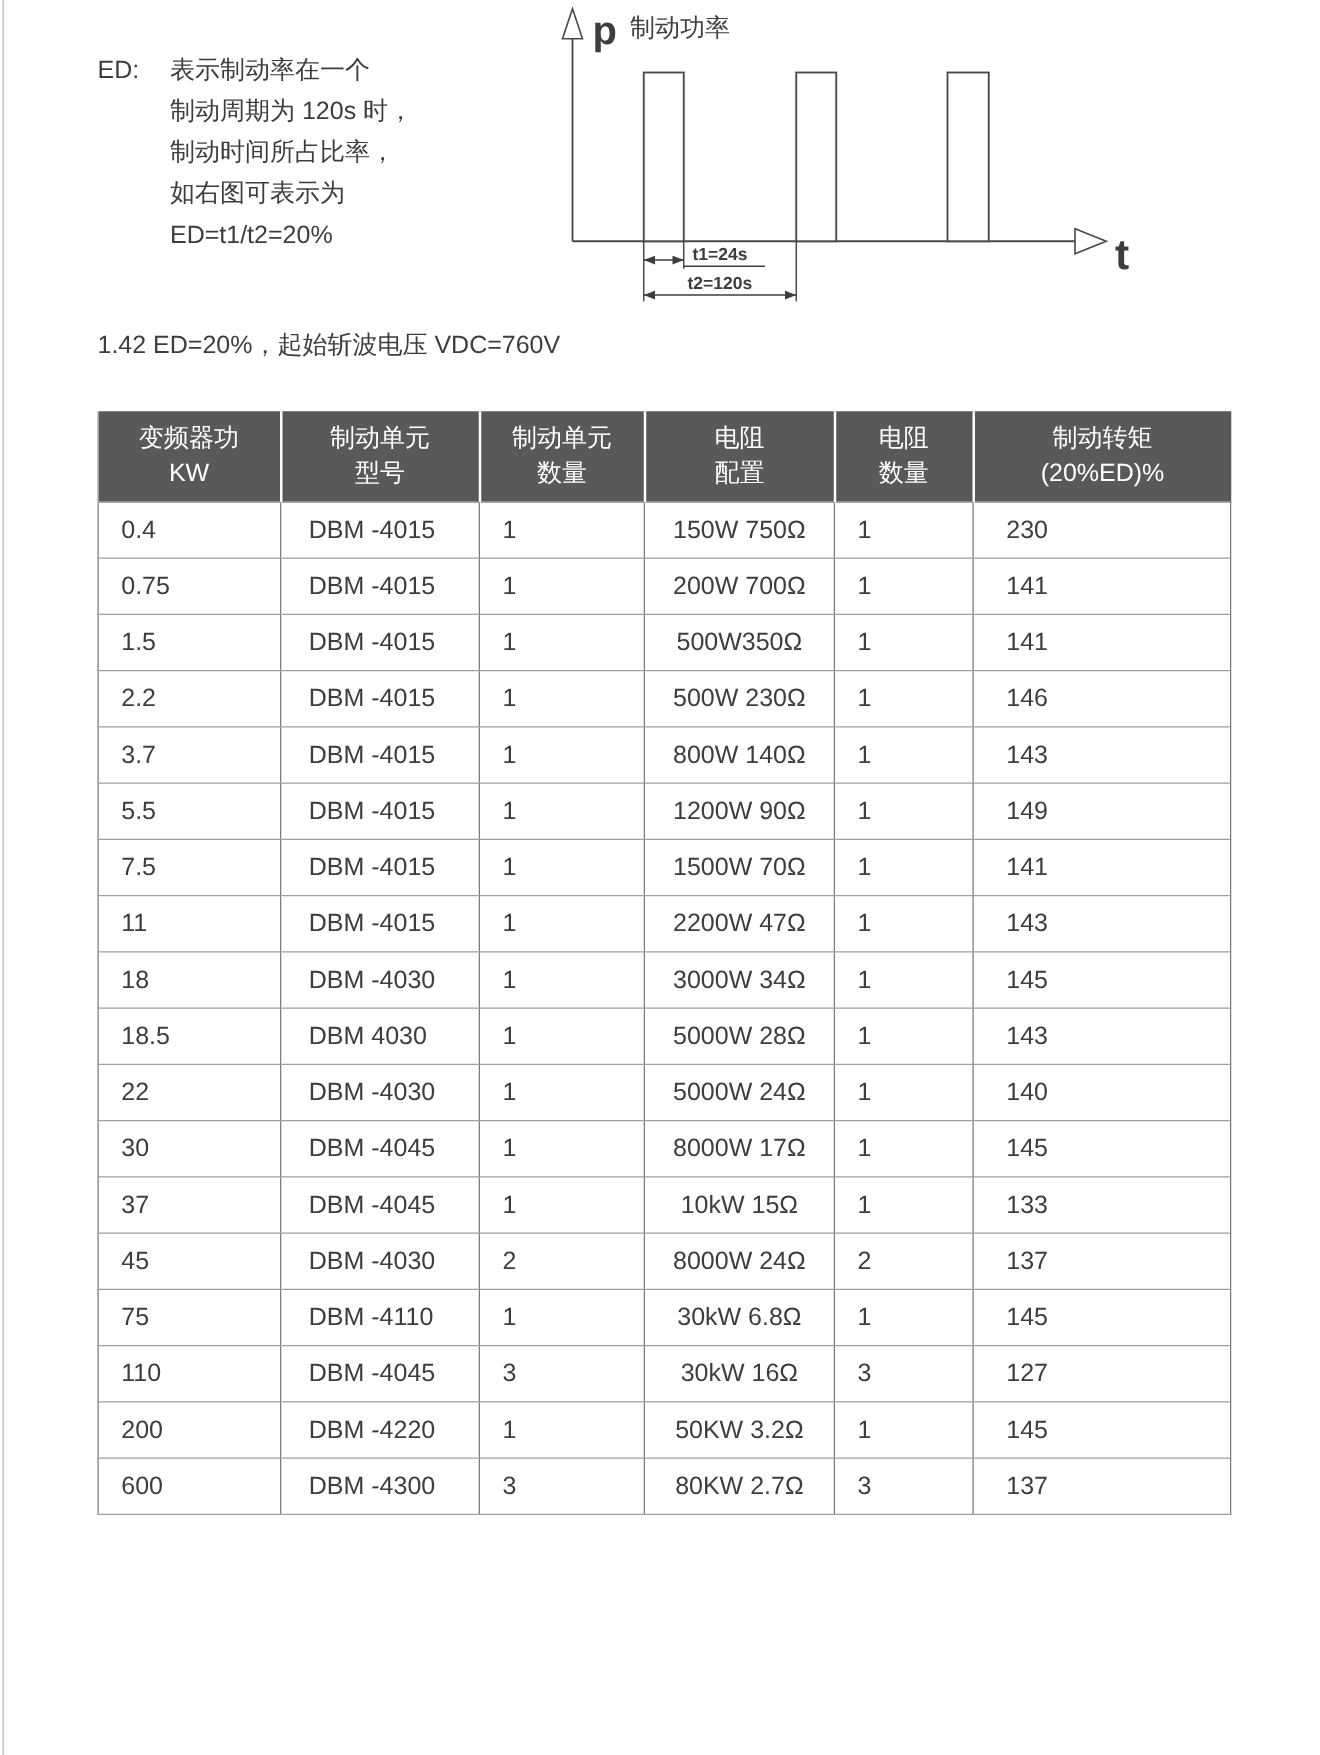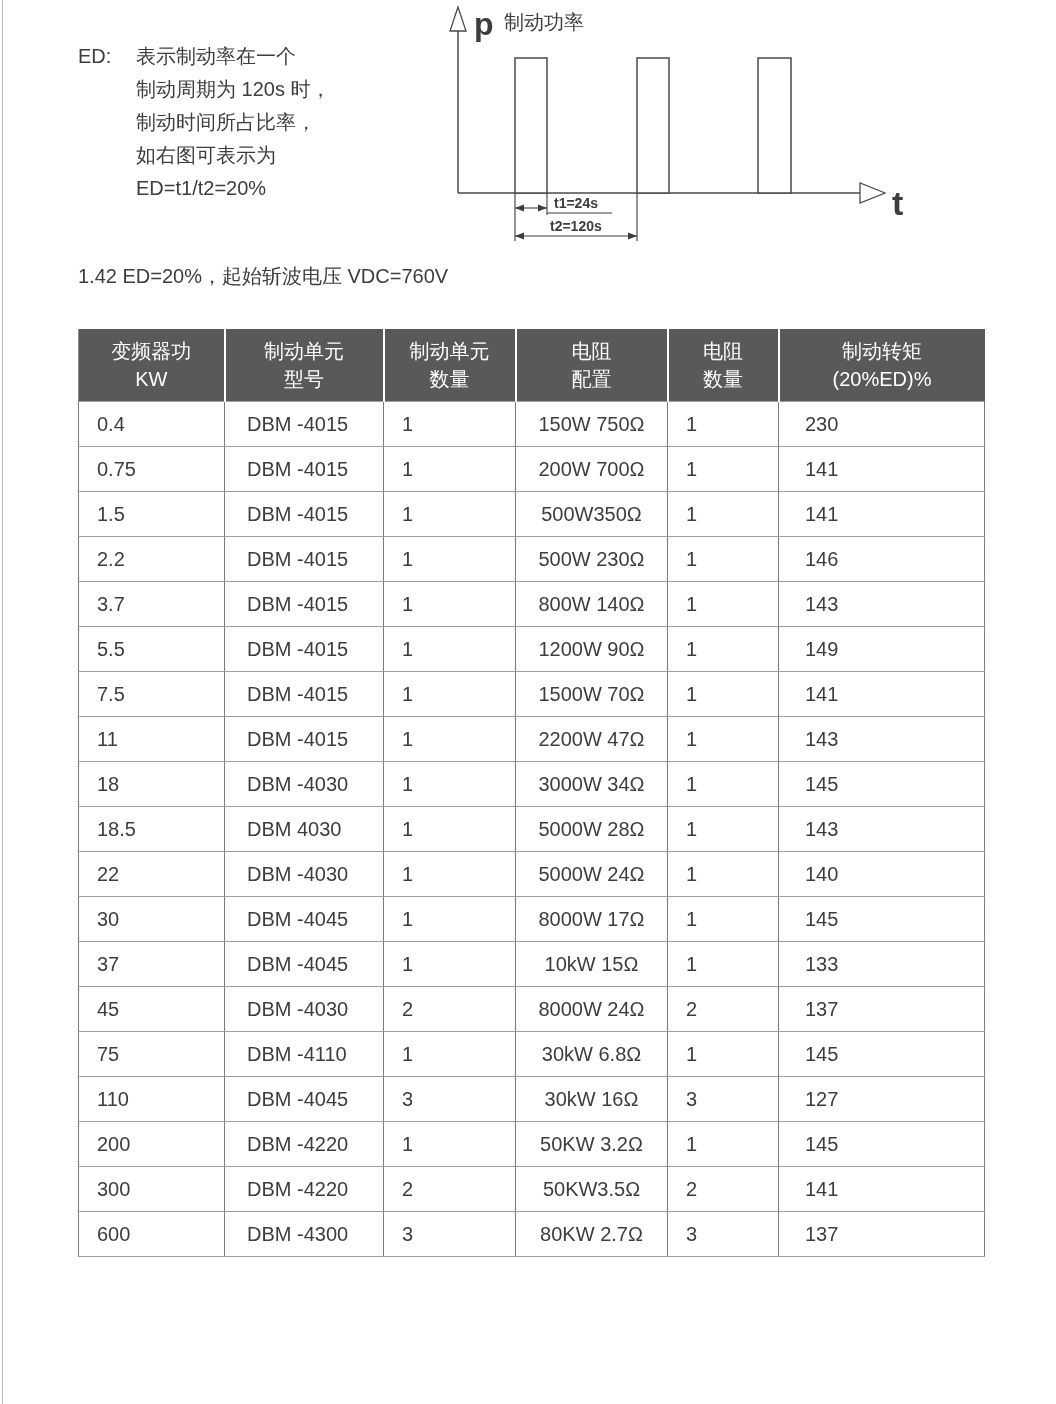--- a/index.html
+++ b/index.html
@@ -294,28 +294,20 @@
       </tr>
       <tr>
         <td class="col0">200</td>
         <td class="col1">DBM -4220</td>
         <td class="col2">1</td>
         <td class="col3">50KW 3.2Ω</td>
         <td class="col4">1</td>
         <td class="col5">145</td>
       </tr>
       <tr>
-        <td class="col0">300</td>
-        <td class="col1">DBM -4220</td>
-        <td class="col2">2</td>
-        <td class="col3">50KW3.5Ω</td>
-        <td class="col4">2</td>
-        <td class="col5">141</td>
-      </tr>
-      <tr>
         <td class="col0">600</td>
         <td class="col1">DBM -4300</td>
         <td class="col2">3</td>
         <td class="col3">80KW 2.7Ω</td>
         <td class="col4">3</td>
         <td class="col5">137</td>
       </tr>
     </tbody>
 </table>
 

